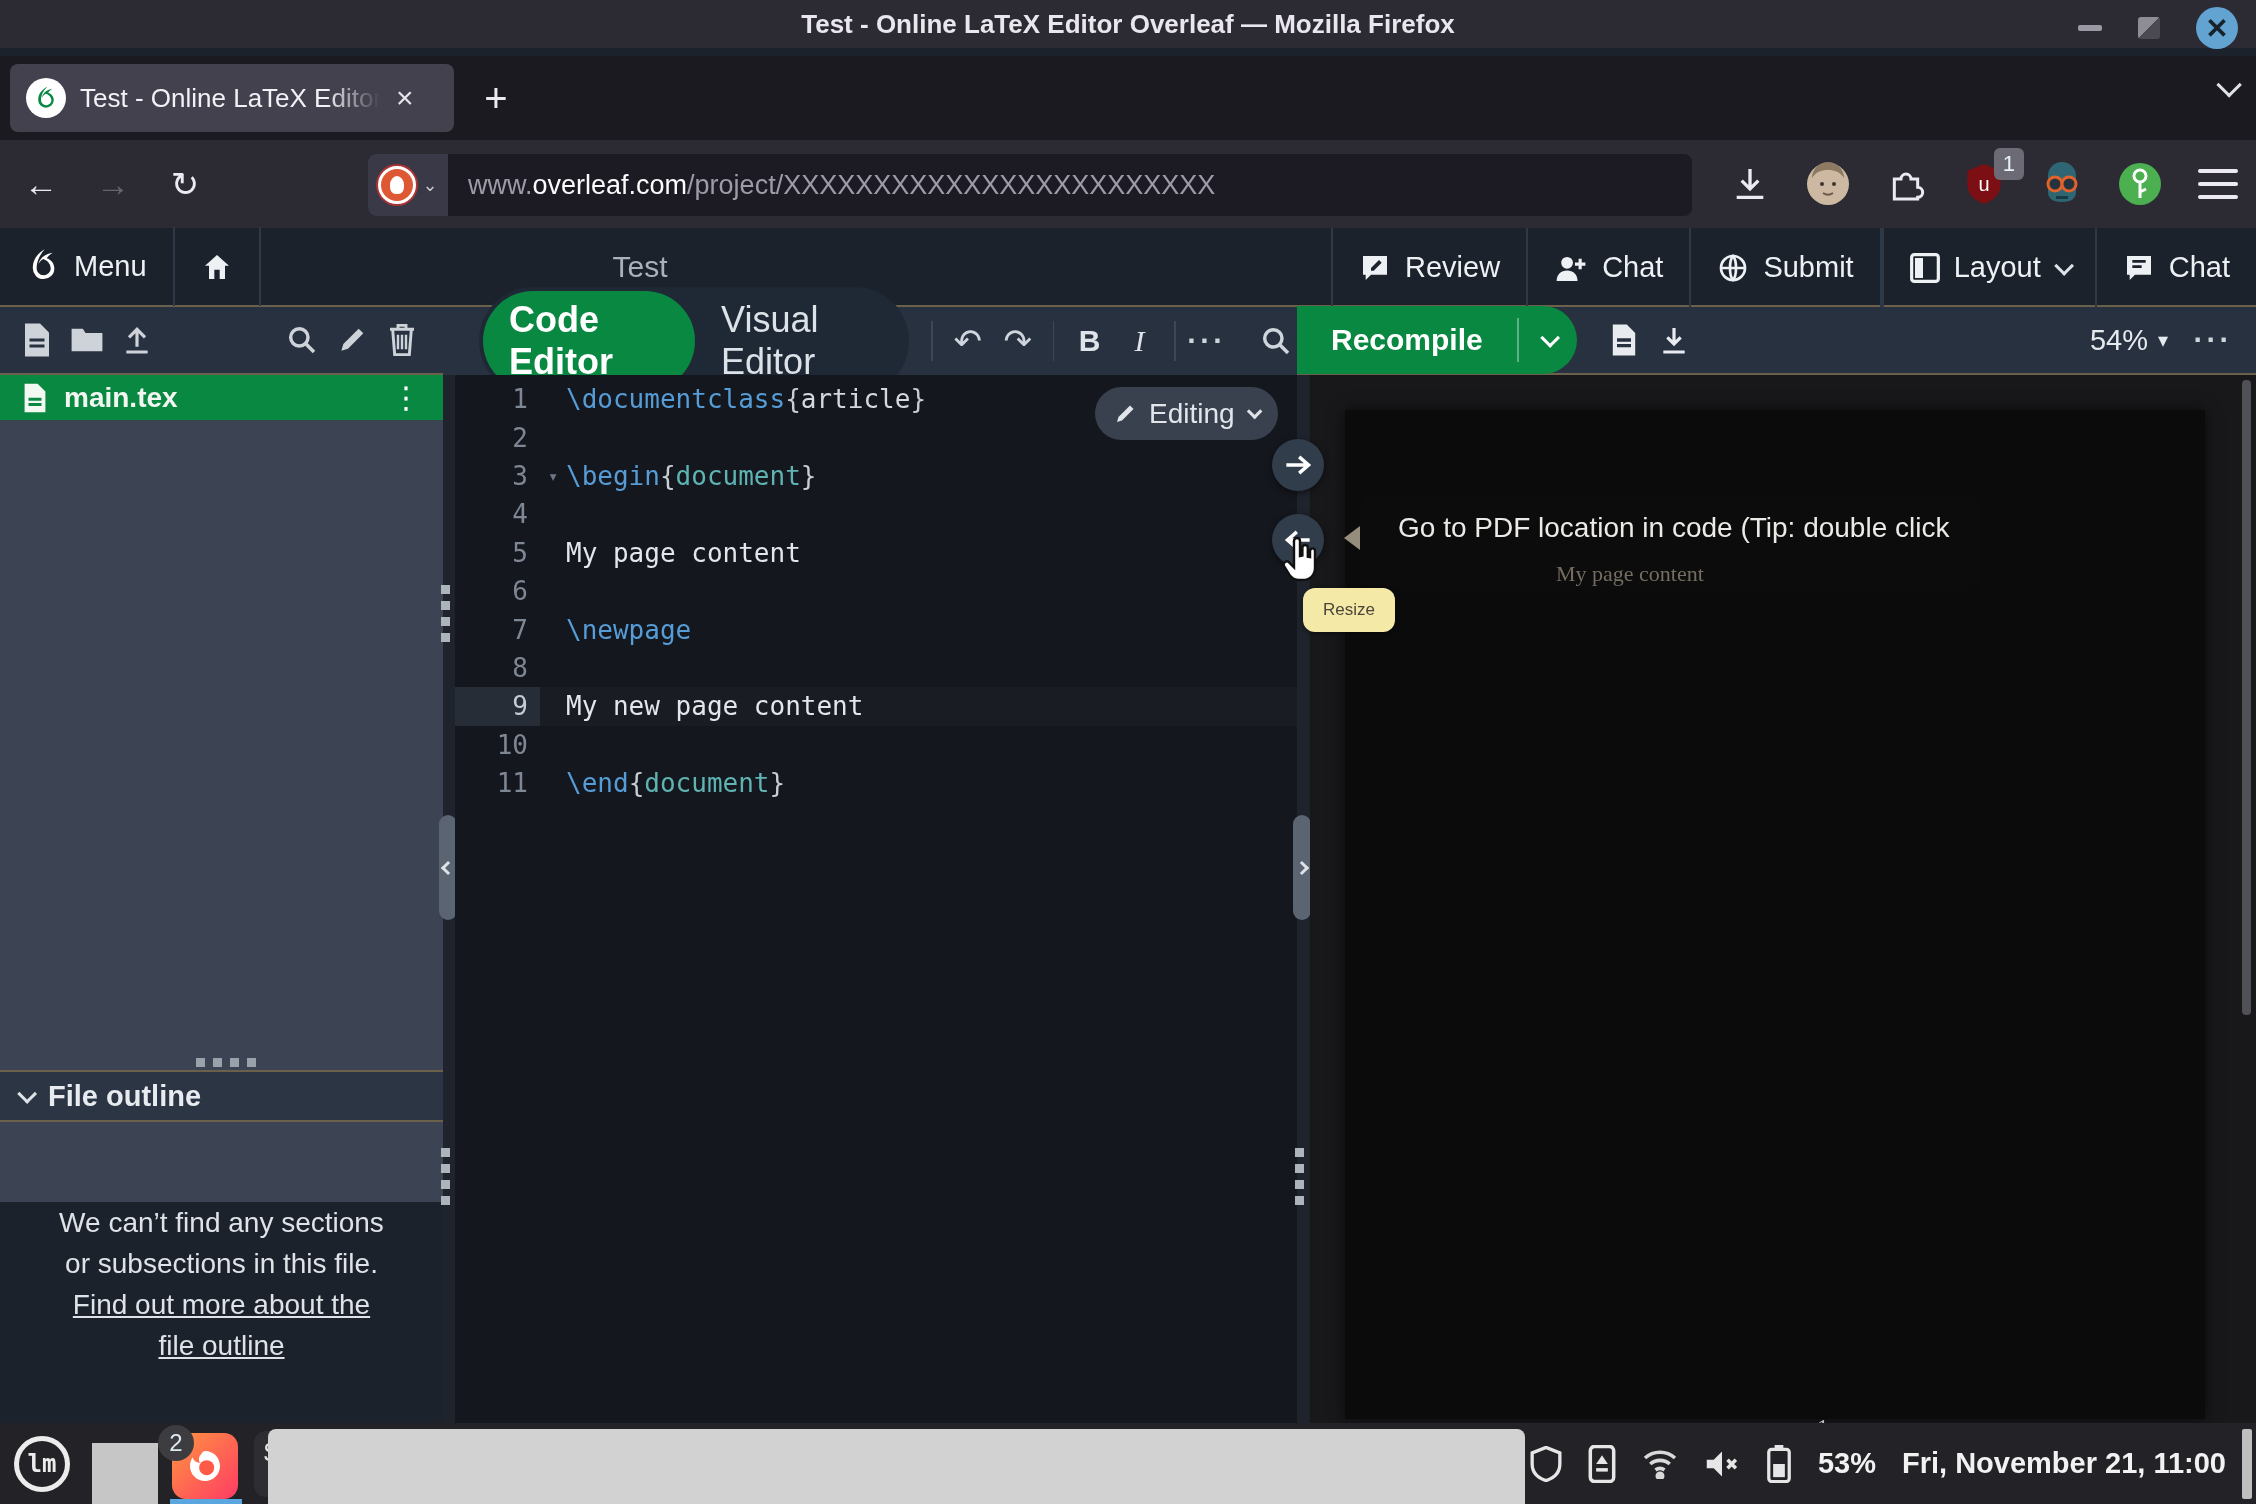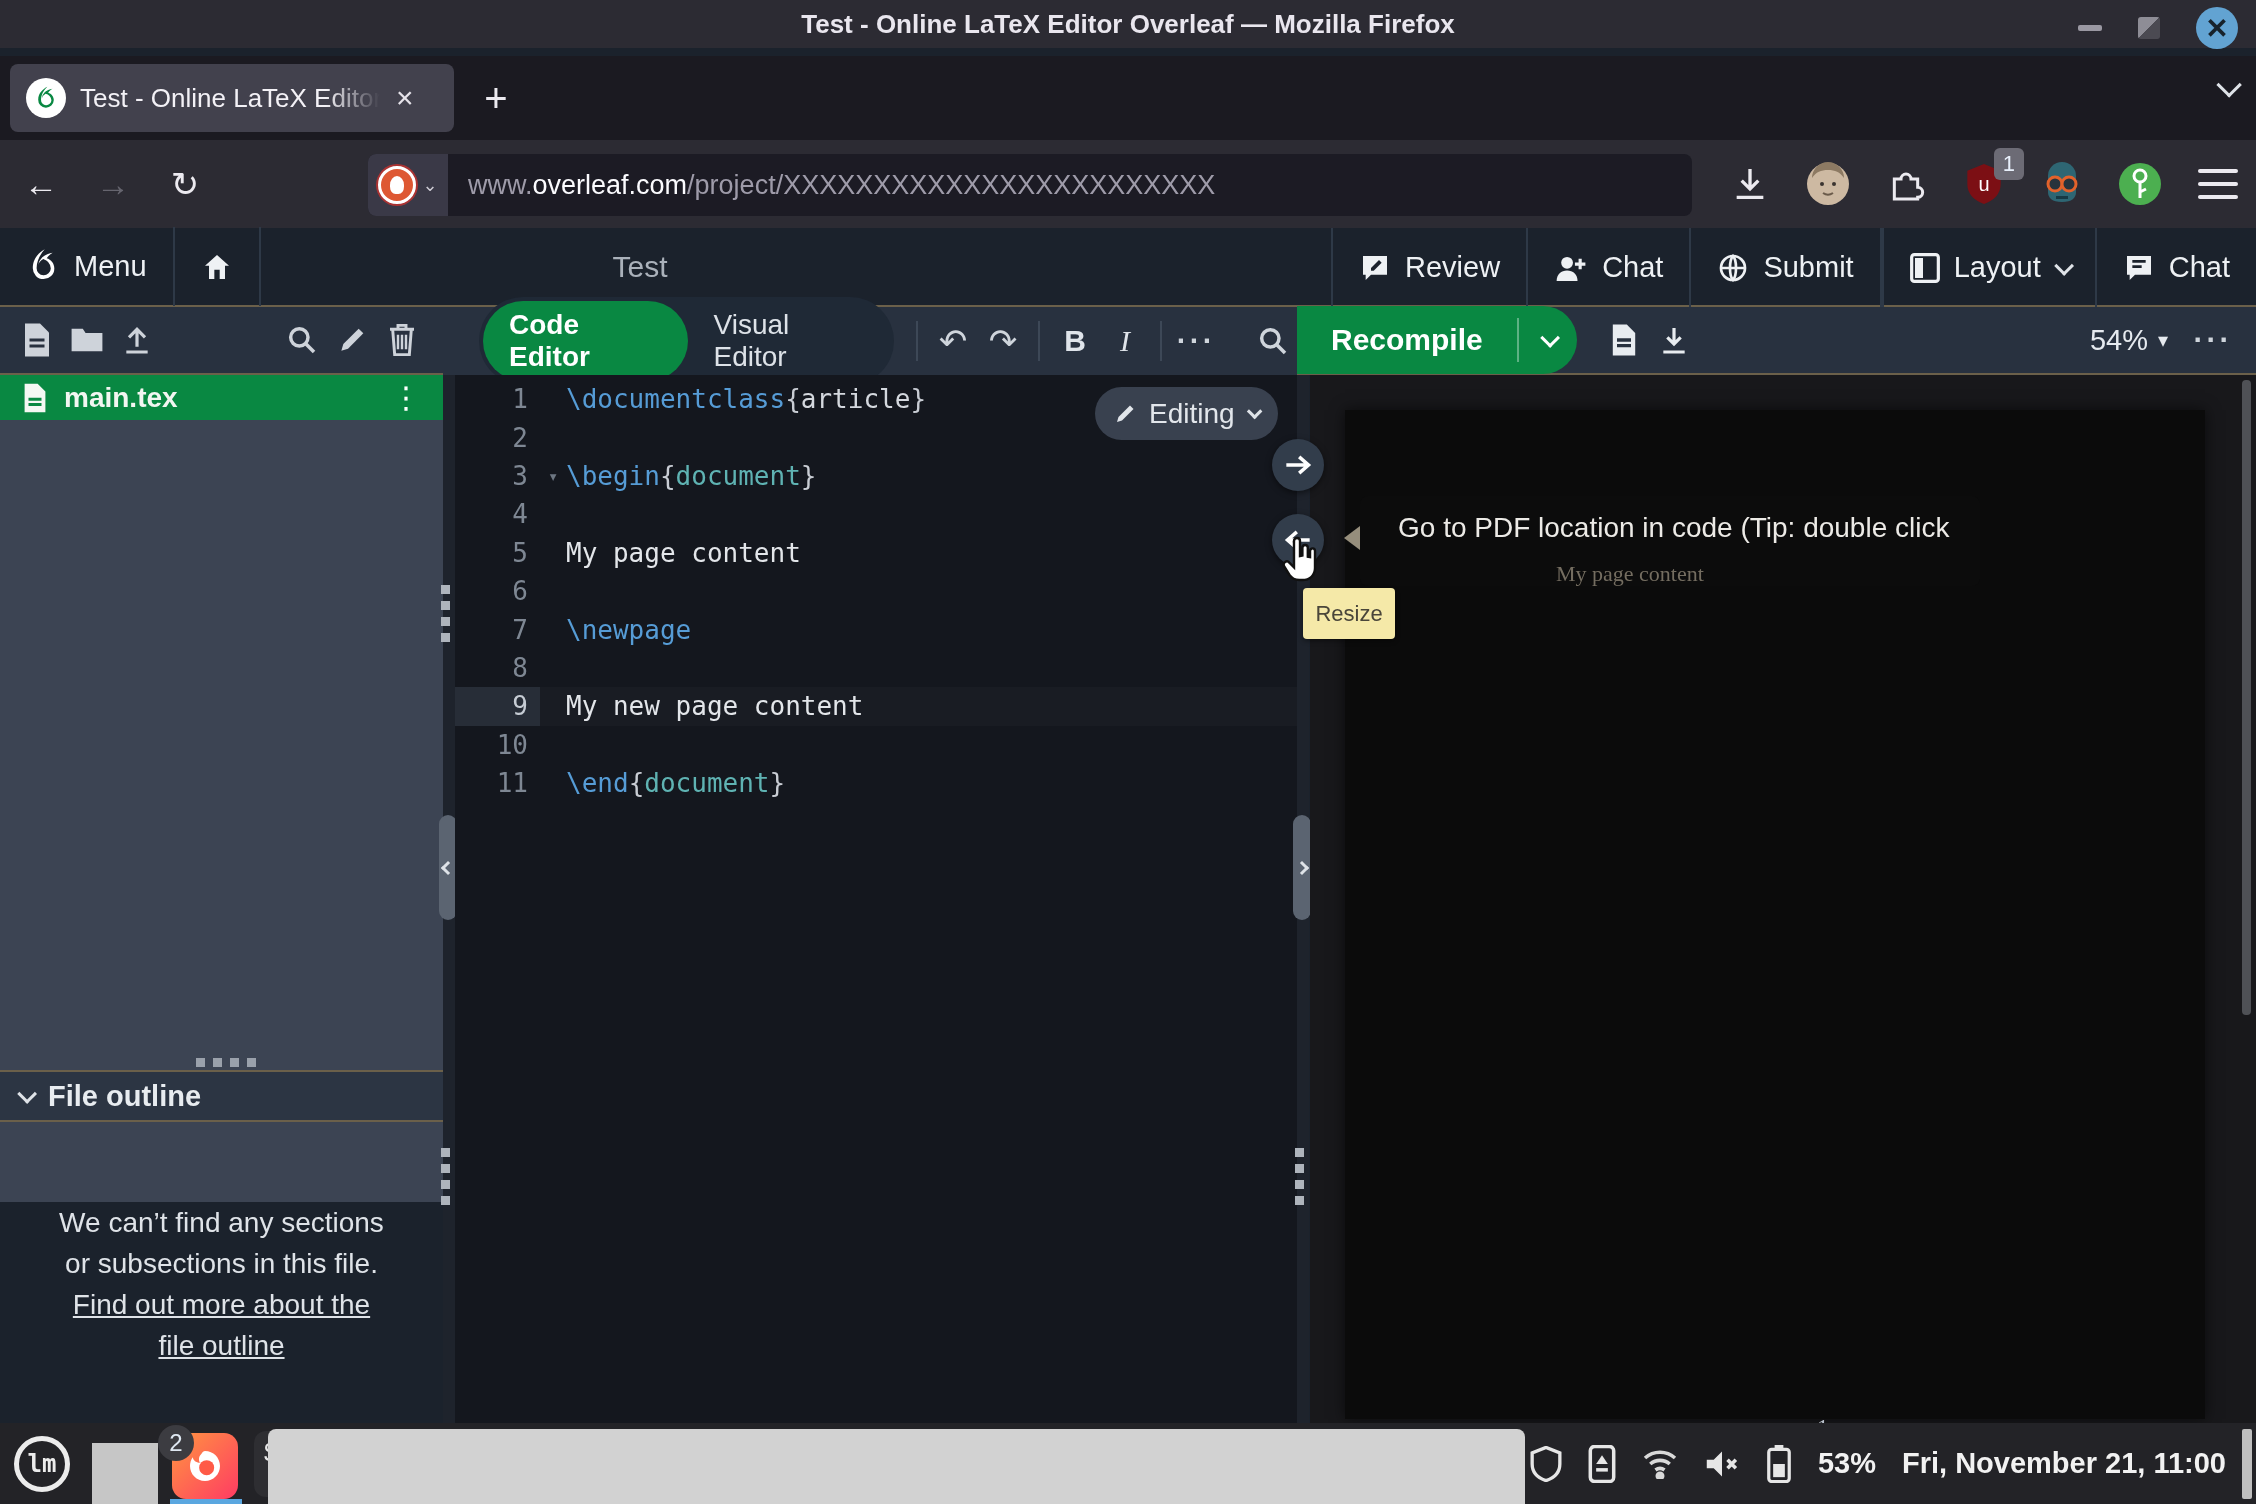--- a/index.html
+++ b/index.html
@@ -49,21 +49,21 @@
 
   
   .toolrow{left:0;top:307px;width:2256px;height:68px}
   .tool-left{position:absolute;left:0;top:0;width:443px;height:68px;background:#28313f;border-bottom:2px solid #6b604a;display:flex;align-items:center}
   .tool-mid{position:absolute;left:443px;top:0;width:854px;height:68px;background:#28313f;display:flex;align-items:center}
   .tool-right{position:absolute;left:1297px;top:0;width:959px;height:68px;background:#28313f;border-bottom:2px solid #6b604a;display:flex;align-items:center}
   .ticon{width:50px;height:50px;display:flex;align-items:center;justify-content:center;border-radius:6px}
   .seg{display:flex;align-items:center}
   .vdiv{width:2px;height:40px;background:#3d4857;margin:0 10px}
   .pill-toggle{display:flex;align-items:center;background:#1f2936;border-radius:999px;padding:4px;margin-left:36px}
-  .pill{font-size:28px;padding:8px 26px;border-radius:999px;color:#dde2e8}
+  .pill{font-size:36px;padding:8px 26px;border-radius:999px;color:#dde2e8}
   .pill.active{background:#098842;color:#fff;font-weight:bold}
   .undo-glyph{font-size:34px;color:#cfd5dc;font-family:"DejaVu Sans",sans-serif}
   .bold-glyph{font-size:30px;font-weight:bold;color:#dfe4ea}
   .italic-glyph{font-size:30px;font-style:italic;font-family:"Liberation Serif",serif;color:#dfe4ea}
   .dots-glyph{font-size:30px;letter-spacing:3px;color:#cfd5dc;font-weight:bold}
   .recompile{height:68px;display:flex;align-items:stretch;border-radius:0 34px 34px 0;overflow:hidden;background:#098842}
   .rc-main{display:flex;align-items:center;padding:0 34px;font-size:30px;font-weight:bold;color:#fff}
   .rc-split{width:2px;background:rgba(255,255,255,.35);margin:12px 0}
   .rc-caret{display:flex;align-items:center;padding:0 22px}
   .zoom-ctl{font-size:29px;color:#e6eaef;display:flex;align-items:center;gap:10px}
@@ -98,21 +98,21 @@
   .pdf-panel{left:1310px;top:375px;width:946px;height:1048px;background:#18181b}
   .pdf-page{position:absolute;left:35px;top:35px;width:860px;height:1009px;background:#0b0b0b;box-shadow:0 0 14px rgba(0,0,0,.6)}
   .pdf-faint{position:absolute;left:246px;top:186px;font-family:"Liberation Serif",serif;font-size:22px;color:#746d60;z-index:6}
   .pdf-pageno{position:absolute;left:472px;top:1005px;font-family:"Liberation Serif",serif;font-size:23px;color:#b9c0ca}
   .pdf-scroll{position:absolute;right:5px;top:5px;width:9px;height:635px;background:#7e8287;opacity:.55;border-radius:4px}
 
   
   .sync-btn{width:52px;height:52px;border-radius:50%;background:#323d4b;display:flex;align-items:center;justify-content:center;box-shadow:0 2px 6px rgba(0,0,0,.5);z-index:5}
   .tooltip{left:1360px;top:496px;width:620px;height:90px;background:rgba(12,12,12,.9);border-radius:8px;padding:12px 0 0 38px;font-size:28px;line-height:39px;color:#eceae6;z-index:5}
   .tooltip-arrow{left:1332px;top:526px;width:0;height:0;border:12px solid transparent;border-right:16px solid #968e7c;z-index:5}
-  .resize-tip{left:1303px;top:588px;width:92px;height:51px;background:#f5e9a8;border-radius:4px;display:flex;align-items:center;justify-content:center;font-size:22px;color:#4a463a;z-index:7;box-shadow:0 2px 5px rgba(0,0,0,.4)}
+  .resize-tip{left:1303px;top:588px;width:92px;height:44px;background:#f5e9a8;border-radius:12px;display:flex;align-items:center;justify-content:center;font-size:17px;color:#4a463a;z-index:7;box-shadow:0 2px 5px rgba(0,0,0,.4)}
   .cursor{left:1278px;top:535px;z-index:8}
 
   
   .taskbar{left:0;top:1423px;width:2256px;height:81px;background:#232327;display:flex;align-items:center}
   .mint{width:56px;height:56px;border-radius:50%;border:5px solid #ececec;margin-left:14px;display:flex;align-items:center;justify-content:center;color:#ececec;font-weight:bold;font-size:24px;font-family:"DejaVu Sans Mono",monospace}
   .task-thumb{position:absolute;left:92px;top:20px;width:66px;height:61px;background:#c6c6c6}
   .ff-task{position:absolute;left:172px;top:10px;width:66px;height:66px;border-radius:14px;background:linear-gradient(135deg,#ff9640,#ff3b63);display:flex;align-items:center;justify-content:center}
   .ff-underline{position:absolute;left:170px;top:76px;width:72px;height:5px;background:#5aa7e0}
   .ff-badge{position:absolute;left:158px;top:2px;width:36px;height:36px;border-radius:50%;background:#3c3c41;color:#dfe8f2;font-size:24px;display:flex;align-items:center;justify-content:center;z-index:3}
   .term-icon{position:absolute;left:254px;top:8px;width:52px;height:66px;border-radius:12px;background:#2e2e32;color:#e8e8e8;font-size:26px;padding:6px 0 0 10px}

